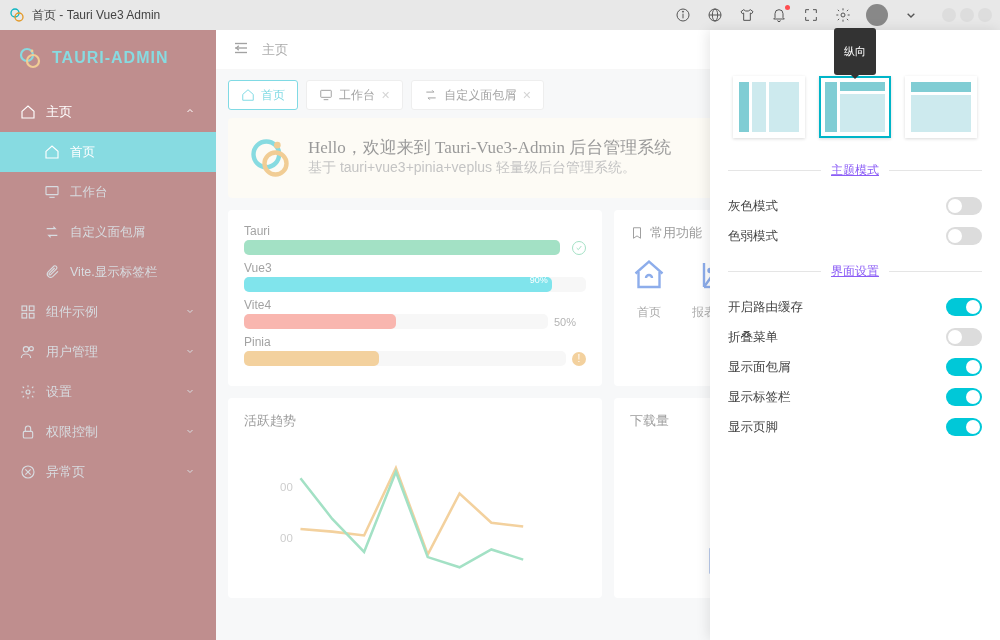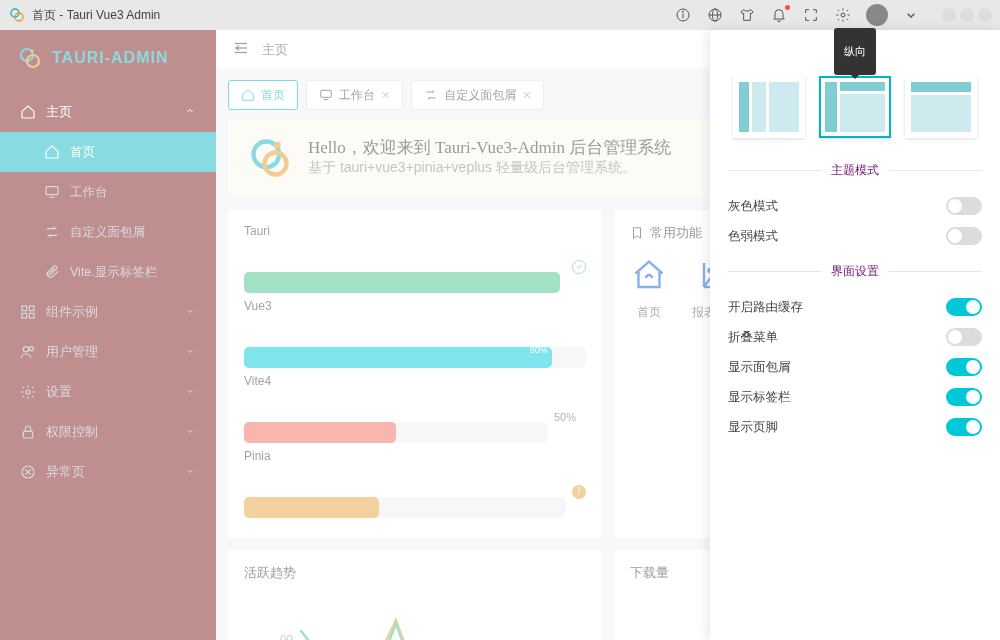--- a/index.html
+++ b/index.html
@@ -50,21 +50,21 @@
     .hello-title { font-family: Liberation Serif, serif; font-size: 17px; color: #333; margin-bottom: 0; }
     .hello-sub { font-size: 14px; color: #888; }
 
     .row-cards { display: flex; gap: 12px; }
     .card { background: #fff; border-radius: 4px; padding: 14px 16px; flex: 1; }
     .card-title { font-size: 13px; color: #333; margin-bottom: 10px; display: flex; align-items: center; gap: 6px; }
     .card-title svg { width: 14px; height: 14px; }
 
     .prog-row { margin-bottom: 6px; }
     .prog-label { font-size: 12px; color: #444; margin-bottom: 2px; }
-    .prog-track { height: 21px; background: #eee; border-radius: 5px; position: relative; margin-top: 32px; }
+    .prog-track { height: 15px; background: #eee; border-radius: 5px; position: relative; }
     .prog-fill { height: 100%; border-radius: 5px; position: relative; }
     .prog-pct { position: absolute; right: 4px; top: -2px; font-size: 9px; color: #fff; }
     .prog-check { display: inline-flex; align-items: center; justify-content: center; width: 14px; height: 14px; border: 1.5px solid #47c28a; border-radius: 50%; margin-left: 6px; vertical-align: middle; }
     .prog-check svg { width: 8px; height: 8px; color: #47c28a; }
     .prog-wrap { display: flex; align-items: center; gap: 6px; }
     .prog-track-outer { flex: 1; }
     .prog-pct-out { font-size: 11px; color: #666; width: 32px; }
     .prog-warn { width: 14px; height: 14px; background: #e6a23c; border-radius: 50%; color: #fff; display: inline-flex; align-items: center; justify-content: center; font-size: 10px; }
 
     .circle-prog { width: 56px; height: 56px; position: relative; margin-top: 10px; margin-left: 4px; }
@@ -81,21 +81,21 @@
     
     .overlay { position: absolute; inset: 30px 0 0 0; background: rgba(255,255,255,0.5); }
     .drawer { position: absolute; right: 0; top: 30px; bottom: 0; width: 290px; background: #fff; box-shadow: -2px 0 12px rgba(0,0,0,0.1); padding: 12px 18px; overflow-y: auto; }
     .tooltip { position: absolute; top: 28px; right: 124px; background: #333; color: #fff; font-size: 11px; padding: 16px 10px; border-radius: 3px; z-index: 10; }
     .tooltip::after { content: ''; position: absolute; bottom: -4px; left: 50%; transform: translateX(-50%); border: 4px solid transparent; border-top-color: #333; border-bottom: none; }
     .layout-opts { display: flex; gap: 14px; justify-content: center; margin-top: 34px; margin-bottom: 24px; }
     .layout-opt { width: 72px; height: 62px; border: 2px solid transparent; background: #fff; box-shadow: 0 1px 3px rgba(0,0,0,0.15); padding: 4px; display: flex; gap: 3px; }
     .layout-opt.active { border-color: #00b5c8; }
     .lo-bar { background: #80cdd4; }
     .lo-body { background: #cdeaee; flex: 1; }
-    .section-hdr { display: flex; align-items: center; gap: 10px; margin: 12px 0; font-size: 12px; color: #701a75; }
+    .section-hdr { display: flex; align-items: center; gap: 10px; margin: 12px 0; font-size: 12px; color: #8b5cf6; text-decoration: underline; }
     .section-hdr::before, .section-hdr::after { content: ''; flex: 1; height: 1px; background: #e5e5e5; }
     .set-row { display: flex; align-items: center; justify-content: space-between; height: 30px; font-size: 12.5px; color: #444; }
     .switch { width: 36px; height: 18px; background: #dcdcdc; border-radius: 9px; position: relative; cursor: pointer; }
     .switch.on { background: #00c8d8; }
     .switch .knob { position: absolute; top: 2px; left: 2px; width: 14px; height: 14px; background: #fff; border-radius: 50%; transition: left .2s; }
     .switch.on .knob { left: 20px; }
 
     .win-ctrl { display: flex; align-items: center; gap: 4px; margin-left: 8px; }
     .win-ctrl span { width: 14px; height: 14px; border-radius: 50%; background: #ddd; }
     .avatar { width: 22px; height: 22px; background: #888; border-radius: 50%; }

